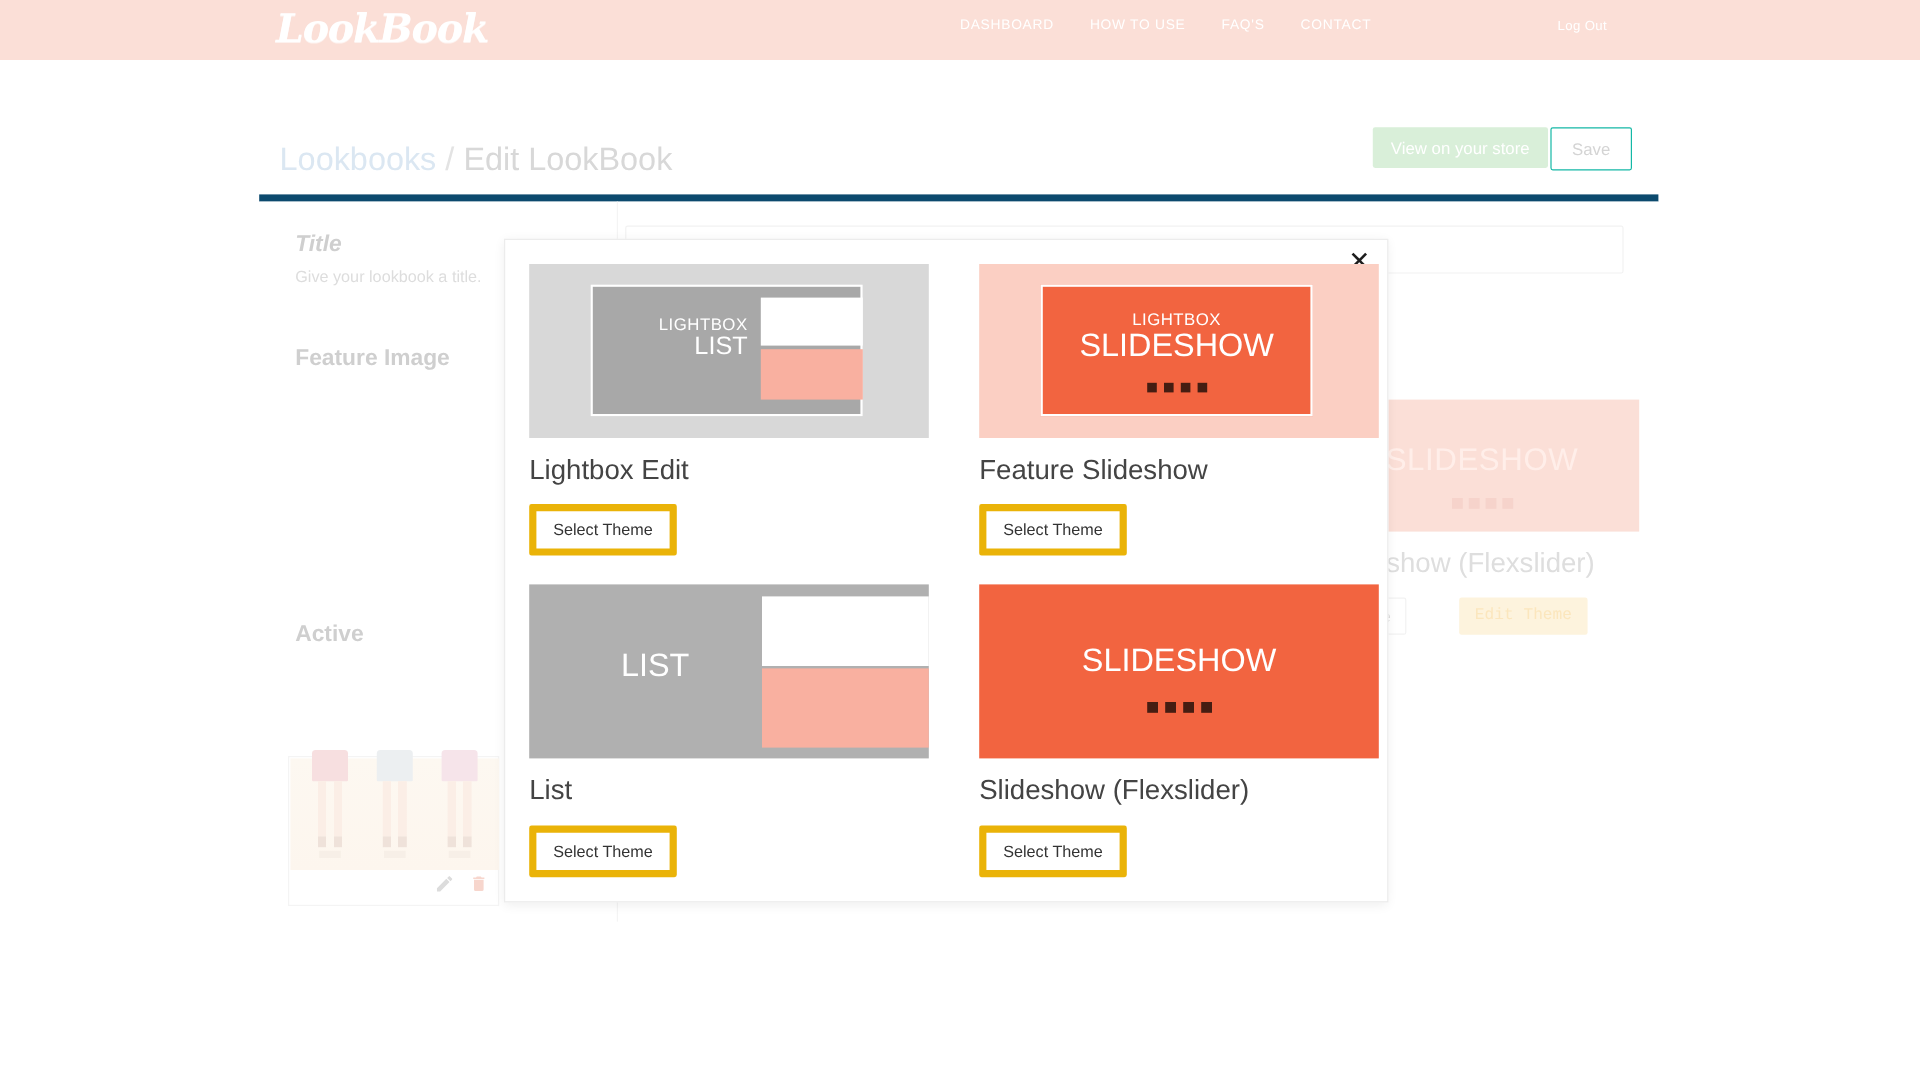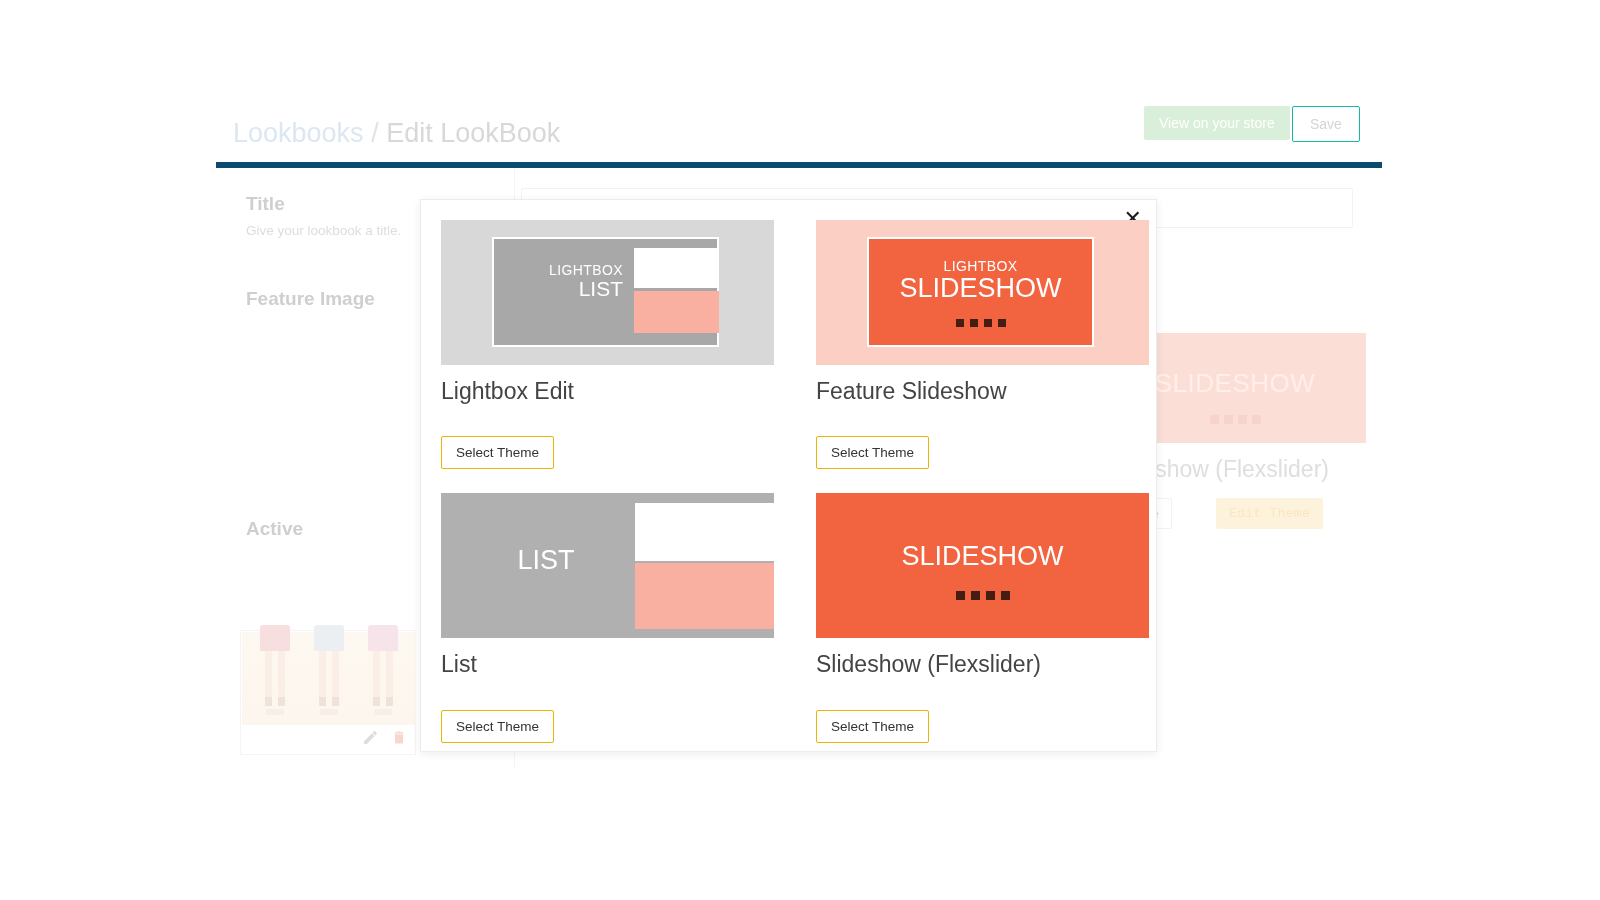--- a/index.html
+++ b/index.html
@@ -62,21 +62,21 @@
     background: #ffffff; color: #d4d4d4;
     font-size: 14px; padding: 9px 17px;
     border: 1px solid #14b8a6; border-radius: 2px;
   }
 
   .panel {
     position: absolute; left: 216px; top: 118px; width: 1166px; height: 600px;
     background: #fff;
   }
   .row-label { position: absolute; color: #cfcfcf; }
-  .lbl-title { left: 30px; top: 25px; font-size: 19px; font-weight: 700; }
+  .lbl-title { left: 30px; top: 25px; font-size: 19px; font-weight: 700; font-style: italic; }
   .lbl-title-sub { left: 30px; top: 55px; font-size: 13.5px; color: #dddddd; font-weight: 400; }
   .lbl-feature { left: 30px; top: 120px; font-size: 19px; font-weight: 700; }
   .lbl-active { left: 30px; top: 350px; font-size: 19px; font-weight: 700; }
 
   .divider-v {
     position: absolute; left: 298px; top: 0; width: 1px; height: 600px;
     background: #f4f4f4;
   }
   .title-input {
     position: absolute; left: 305px; top: 20px; width: 832px; height: 40px;
@@ -220,32 +220,42 @@
     position: absolute; left: 0; right: 0; top: 98px;
     display: flex; justify-content: center; gap: 6px;
   }
   .t-slide .dots i { width: 9px; height: 9px; background: #451d12; display: block; }
 
   .theme-name {
     margin-top: 14px; font-size: 23px; font-weight: 300; color: #444444;
     white-space: nowrap; line-height: 1.1;
   }
   .btn-select {
-    margin-top: 32px; display: inline-block;
+    margin-top: 16px; display: inline-block;
     font-size: 13.5px; color: #333333;
-    background: #ffffff; border: 1px solid #eab308; border-radius: 2px;
+    background: #ffffff; border: 6px solid #eab308; border-radius: 2px;
     padding: 8px 14px; cursor: pointer;
     font-family: "Liberation Sans", sans-serif;
   }
 </style>
 </head>
 <body>
 
 <div id="root">
 
+  <div class="topbar">
+    <div class="logo">LookBook</div>
+    <div class="nav">
+      <a href="#">DASHBOARD</a>
+      <a href="#">HOW TO USE</a>
+      <a href="#">FAQ'S</a>
+      <a href="#">CONTACT</a>
+    </div>
+    <a href="#" class="logout">Log Out</a>
+  </div>
 
   <div class="page">
 
     <div class="crumbbar">
       <div class="crumb">
         <span class="lb">Lookbooks</span>
         <span class="sep">/</span>
         <span>Edit LookBook</span>
       </div>
     </div>

